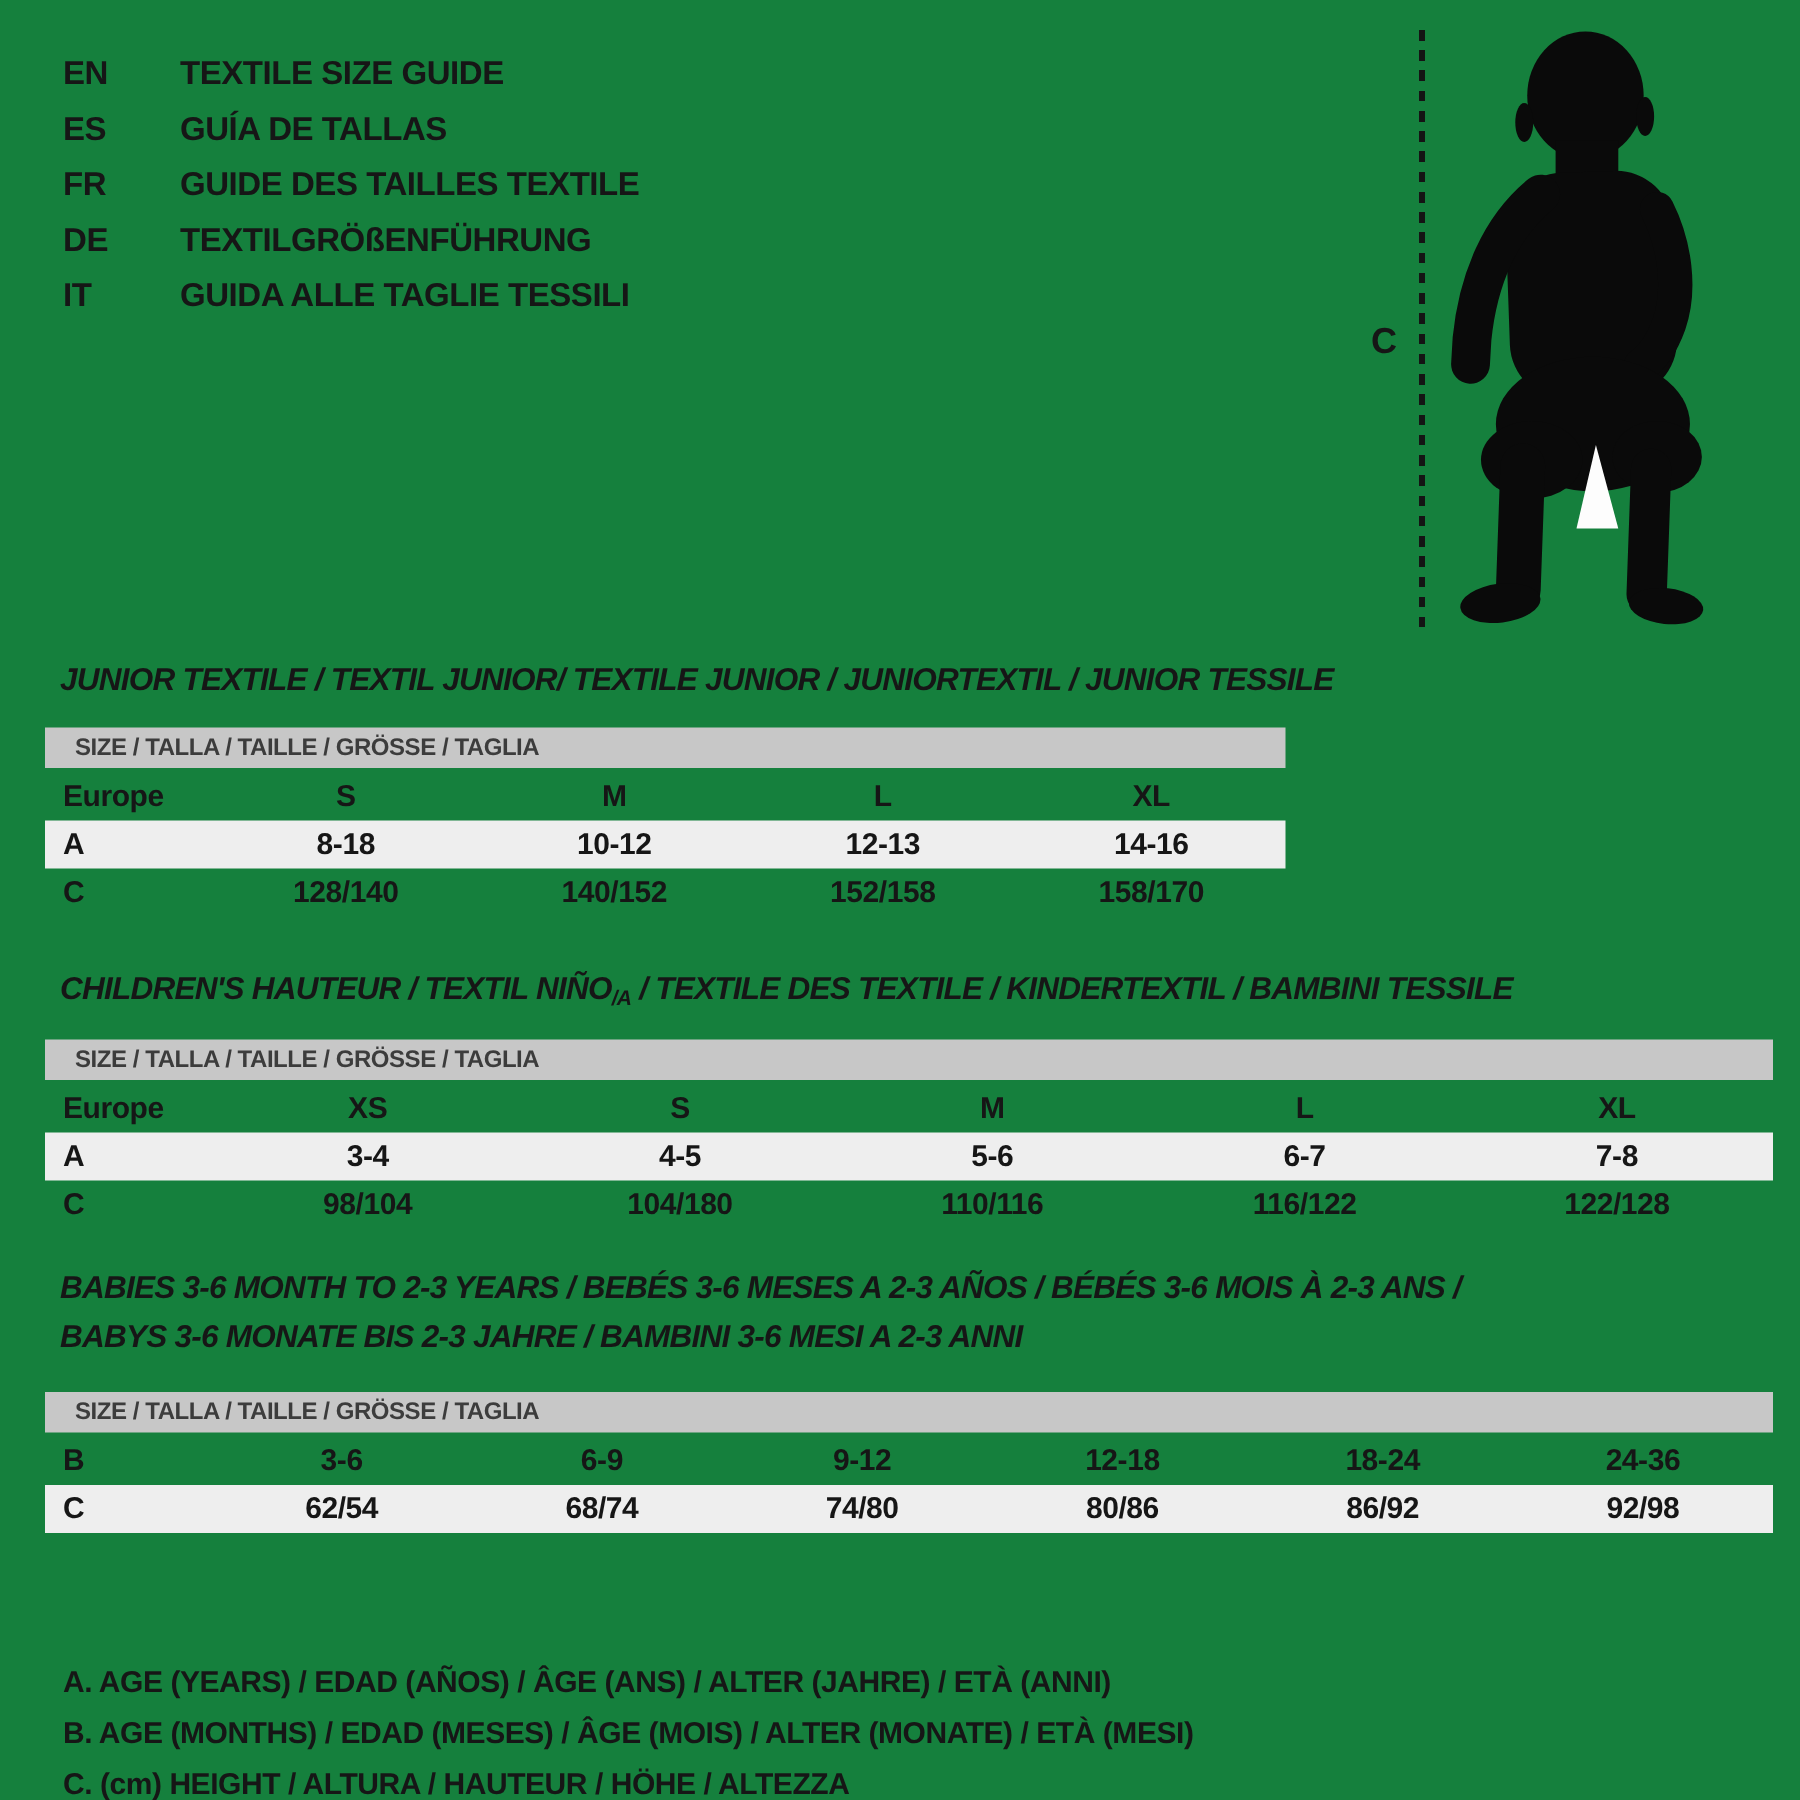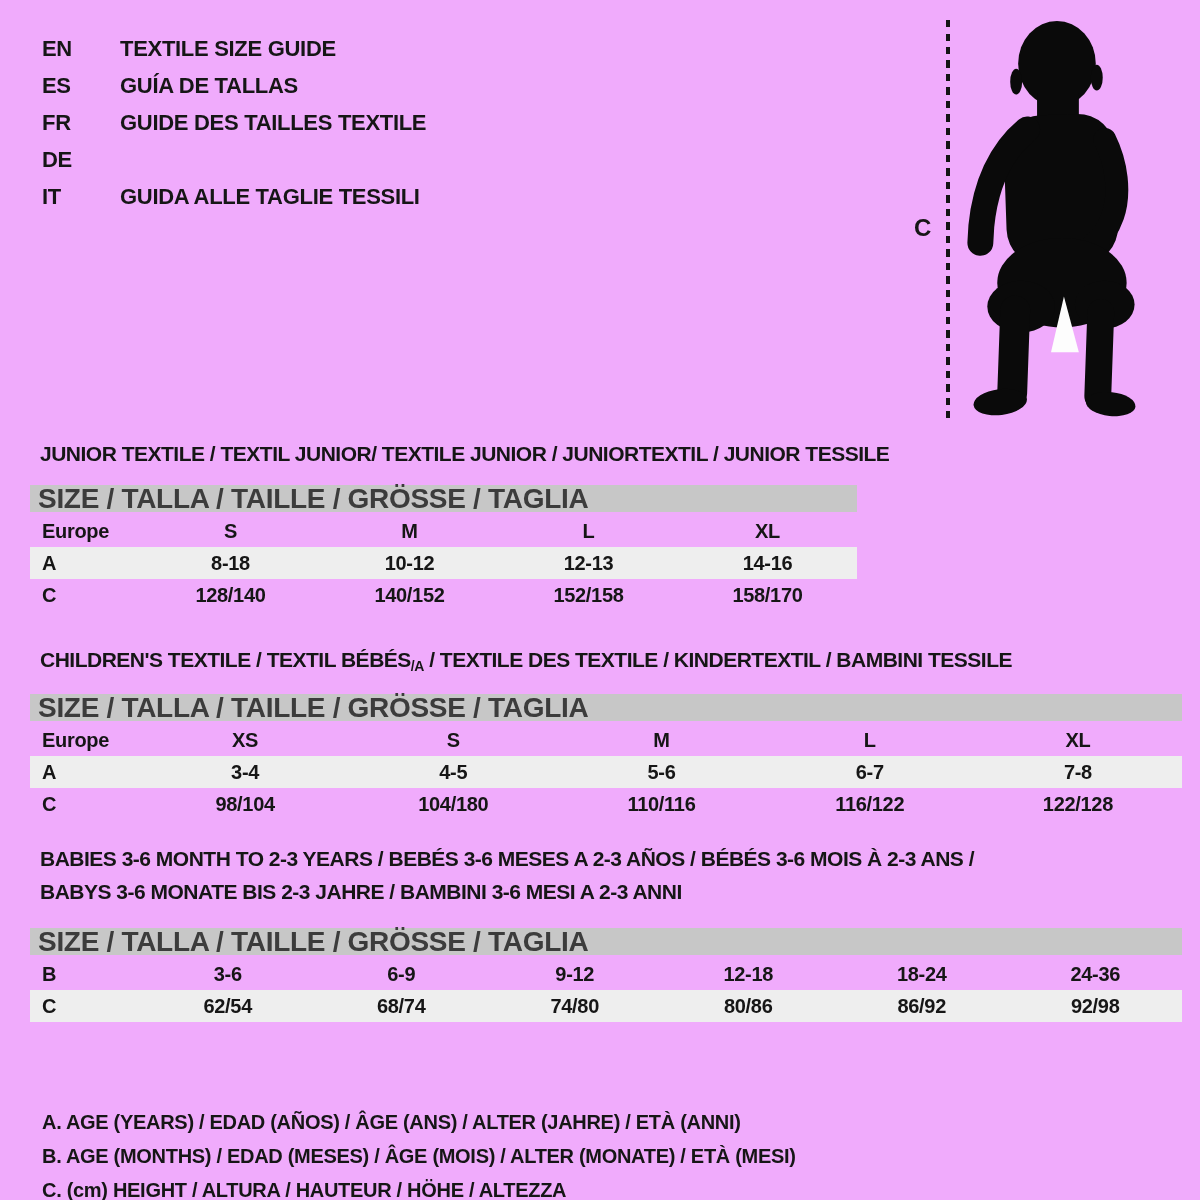--- a/index.html
+++ b/index.html
@@ -1,43 +1,43 @@
 <!DOCTYPE html>
 <html><head>
 <meta charset="utf-8">
 <style>
   html,body { margin:0; padding:0; background:#ffffff; }
   .canvas {
     position:relative; width:1200px; height:1200px;
-    background:#f0abfc; overflow:hidden;
+    background:#15803d; overflow:hidden;
     font-family:"Liberation Sans", sans-serif;
     color:#161616; font-weight:700;
   }
   
   .lang-list { position:absolute; left:42px; top:30px; }
   .lang-row { display:flex; height:37px; align-items:center; font-size:22px; letter-spacing:-0.3px; }
   .lang-code { width:78px; }
   .lang-label { white-space:nowrap; }
   
   .dash-line {
     position:absolute; left:946px; top:20px; width:3.5px; height:398px;
     background:repeating-linear-gradient(180deg,#141414 0 7px,transparent 7px 13.5px);
   }
   .c-label { position:absolute; left:914px; top:214px; font-size:24px; }
   .figure-svg { position:absolute; left:955px; top:12px; width:190px; height:408px; }
   
   .tbl { position:absolute; left:30px; }
   #tbl-0 { top:437px; width:827px; }
   #tbl-1 { top:643px; width:1152px; }
   #tbl-2 { top:842px; width:1152px; }
-  .tbl-title { font-size:21px; letter-spacing:-0.5px; line-height:33px; padding-left:10px; white-space:nowrap; }
+  .tbl-title { font-size:21px; letter-spacing:-0.5px; line-height:33px; padding-left:10px; white-space:nowrap;font-style:italic; }
   .sub { font-size:14px; position:relative; top:4px; }
   .bar {
     height:27px; margin-top:15px; background:#c7c7c7; color:#3c3c3c;
-    font-size:28px; letter-spacing:-0.3px; display:flex; align-items:center; padding-left:8px;
+    font-size:16px; letter-spacing:-0.3px; display:flex; align-items:center; padding-left:20px;
   }
   #tbl-2 .bar { margin-top:20px; }
   .rows { margin-top:3px; }
   .trow { display:flex; height:32px; align-items:center; font-size:20px; letter-spacing:-0.3px; }
   .trow.shaded { background:#eeeeee; }
   .tlabel { width:99px; padding-left:12px; }
   .tcell { flex:1; text-align:center; }
   
   .legend { position:absolute; left:42px; top:1105px; }
   .legend-line { font-size:20px; letter-spacing:-0.3px; line-height:34px; white-space:nowrap; }
@@ -55,20 +55,21 @@
       <div class="lang-row">
         <span class="lang-code">ES</span>
         <span class="lang-label">GUÍA DE TALLAS</span>
       </div>
       <div class="lang-row">
         <span class="lang-code">FR</span>
         <span class="lang-label">GUIDE DES TAILLES TEXTILE</span>
       </div>
       <div class="lang-row">
         <span class="lang-code">DE</span>
+        <span class="lang-label">TEXTILGRÖßENFÜHRUNG</span>
       </div>
       <div class="lang-row">
         <span class="lang-code">IT</span>
         <span class="lang-label">GUIDA ALLE TAGLIE TESSILI</span>
       </div>
     </div>
 
   <div class="dash-line"></div>
   <div class="c-label">C</div>
 
@@ -113,21 +114,21 @@
         <div class="trow">
           <span class="tlabel">C</span>
           <span class="tcell">128/140</span>
           <span class="tcell">140/152</span>
           <span class="tcell">152/158</span>
           <span class="tcell">158/170</span>
         </div>
       </div>
     </section>
   <section class="tbl" id="tbl-1">
-      <div class="tbl-title"><span>CHILDREN'S TEXTILE / TEXTIL BÉBÉS</span><span class="sub">/A</span><span> / TEXTILE DES TEXTILE / KINDERTEXTIL / BAMBINI TESSILE</span></div>
+      <div class="tbl-title"><span>CHILDREN'S HAUTEUR / TEXTIL NIÑO</span><span class="sub">/A</span><span> / TEXTILE DES TEXTILE / KINDERTEXTIL / BAMBINI TESSILE</span></div>
       <div class="bar" style="background: rgb(199, 199, 199); color: rgb(60, 60, 60);">SIZE / TALLA / TAILLE / GRÖSSE / TAGLIA</div>
       <div class="rows">
         <div class="trow">
           <span class="tlabel">Europe</span>
           <span class="tcell">XS</span>
           <span class="tcell">S</span>
           <span class="tcell">M</span>
           <span class="tcell">L</span>
           <span class="tcell">XL</span>
         </div>

